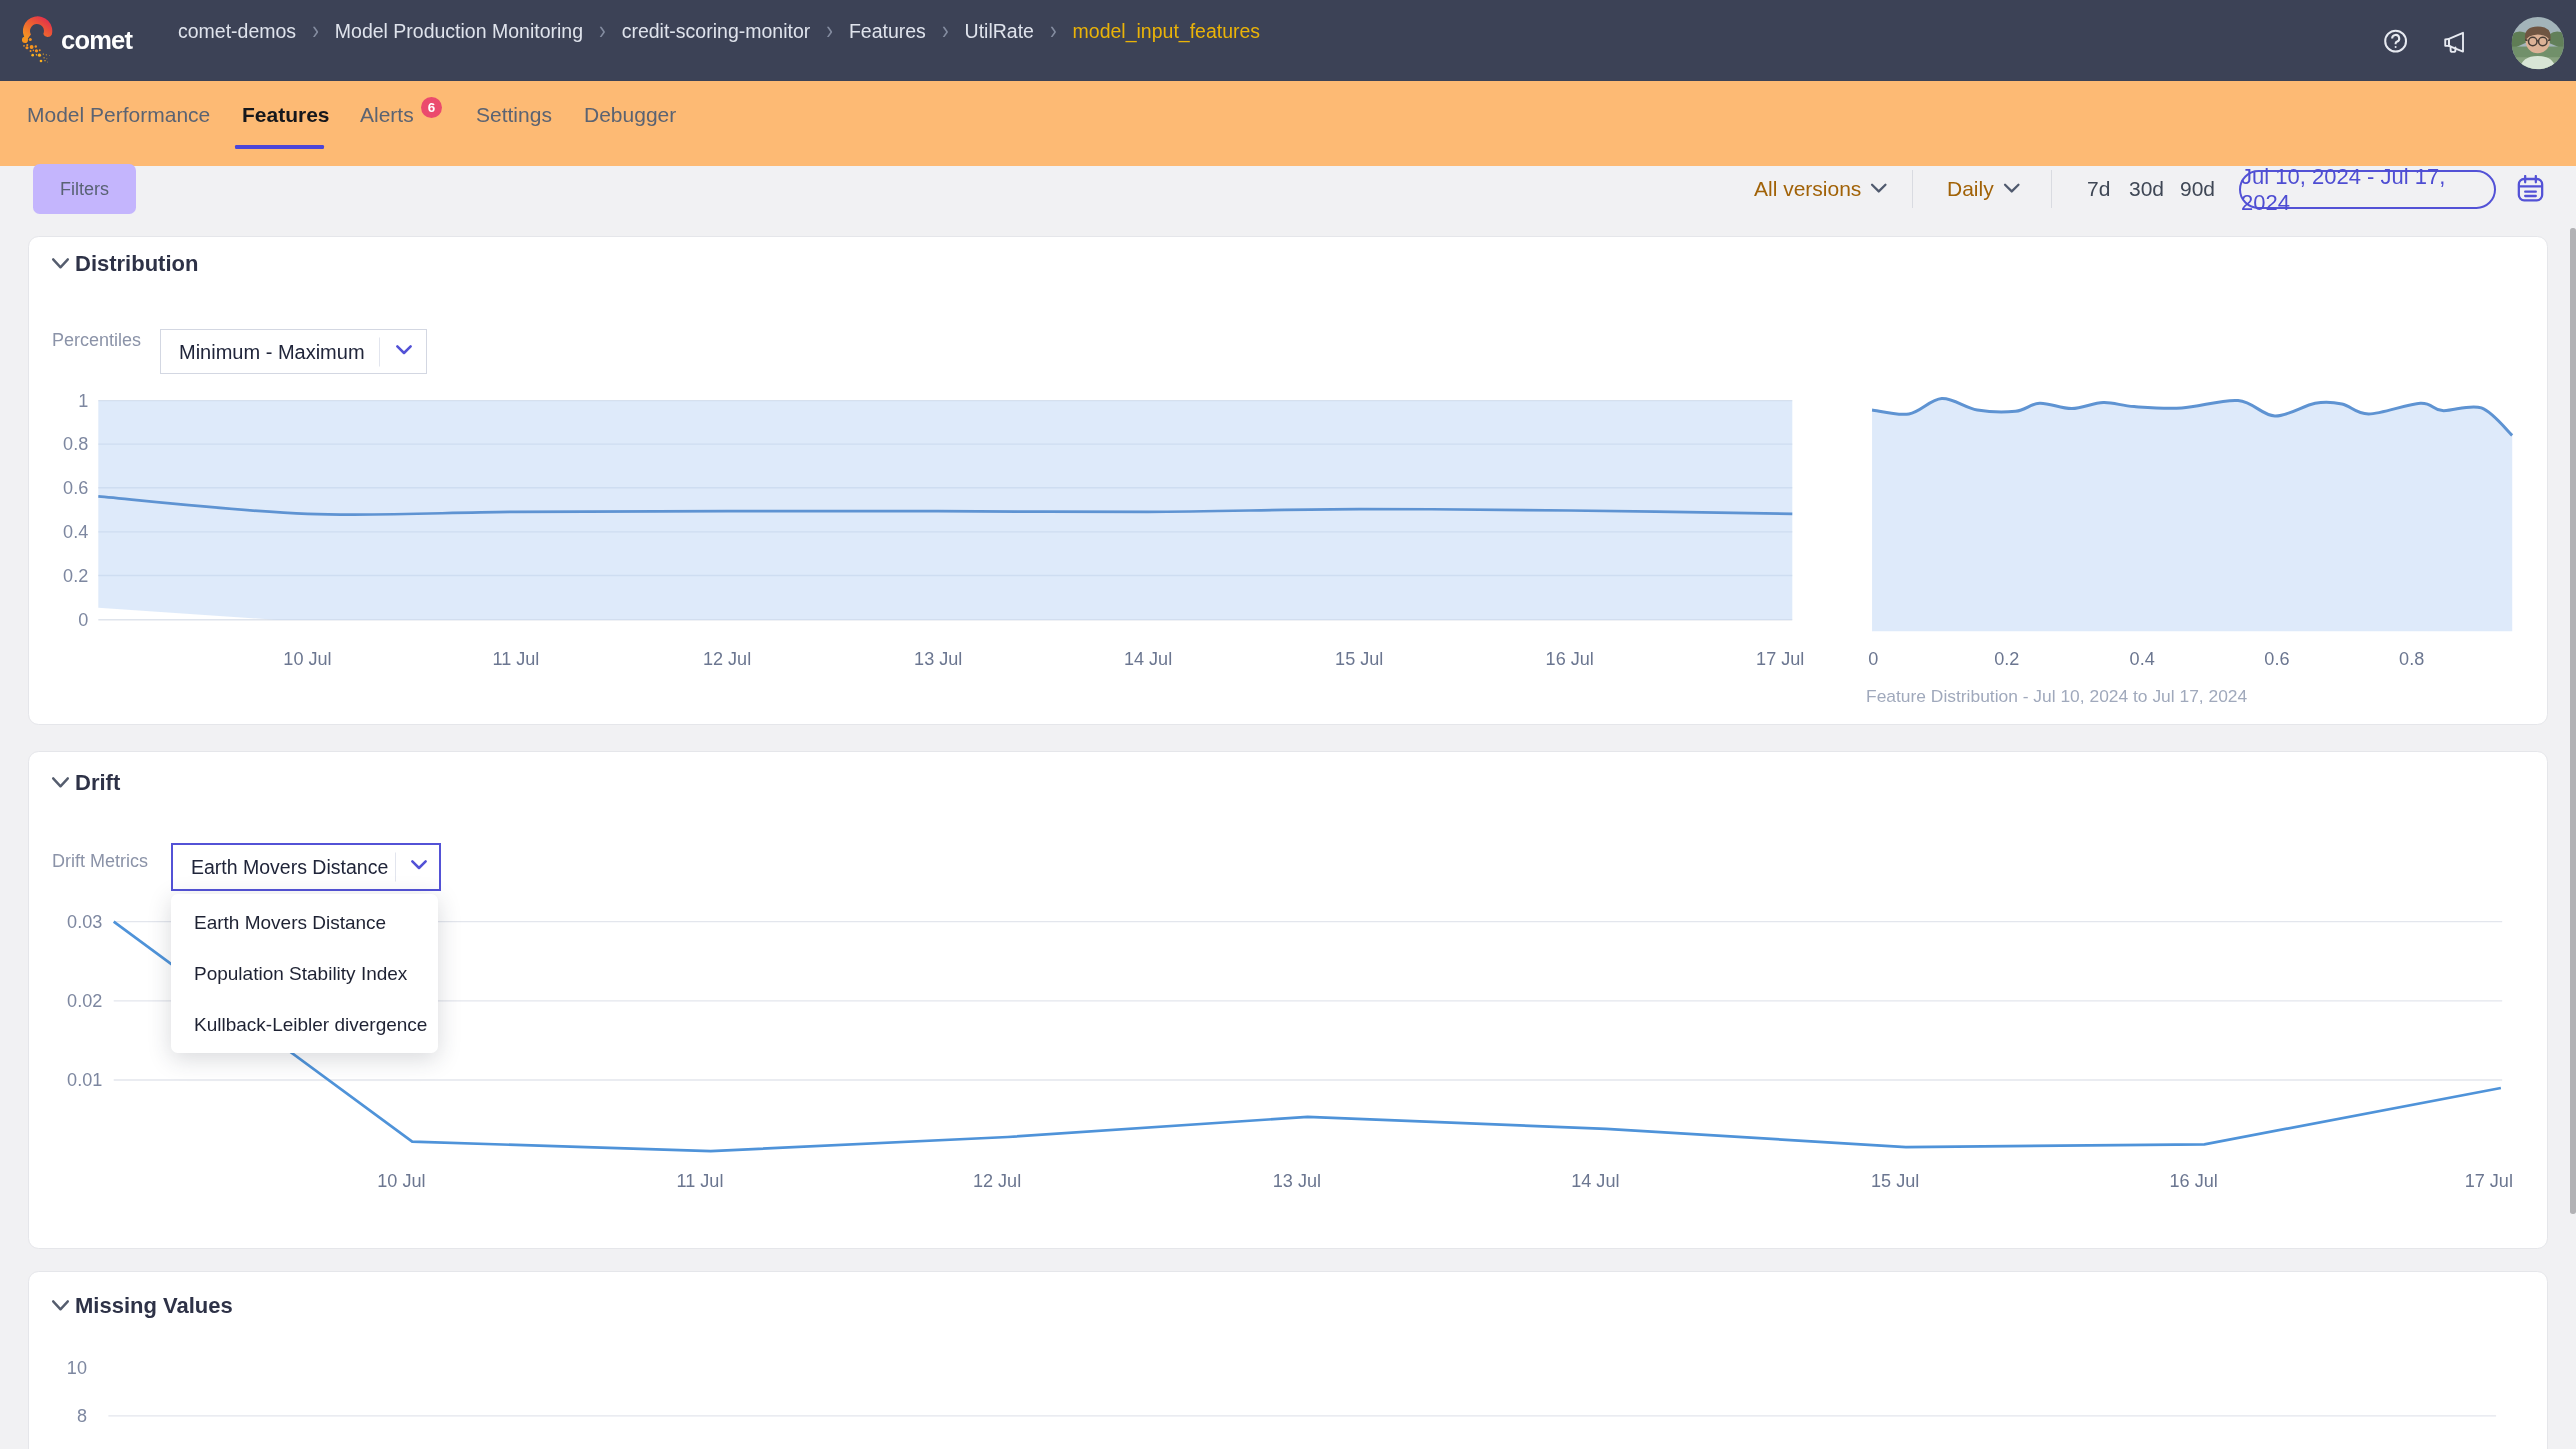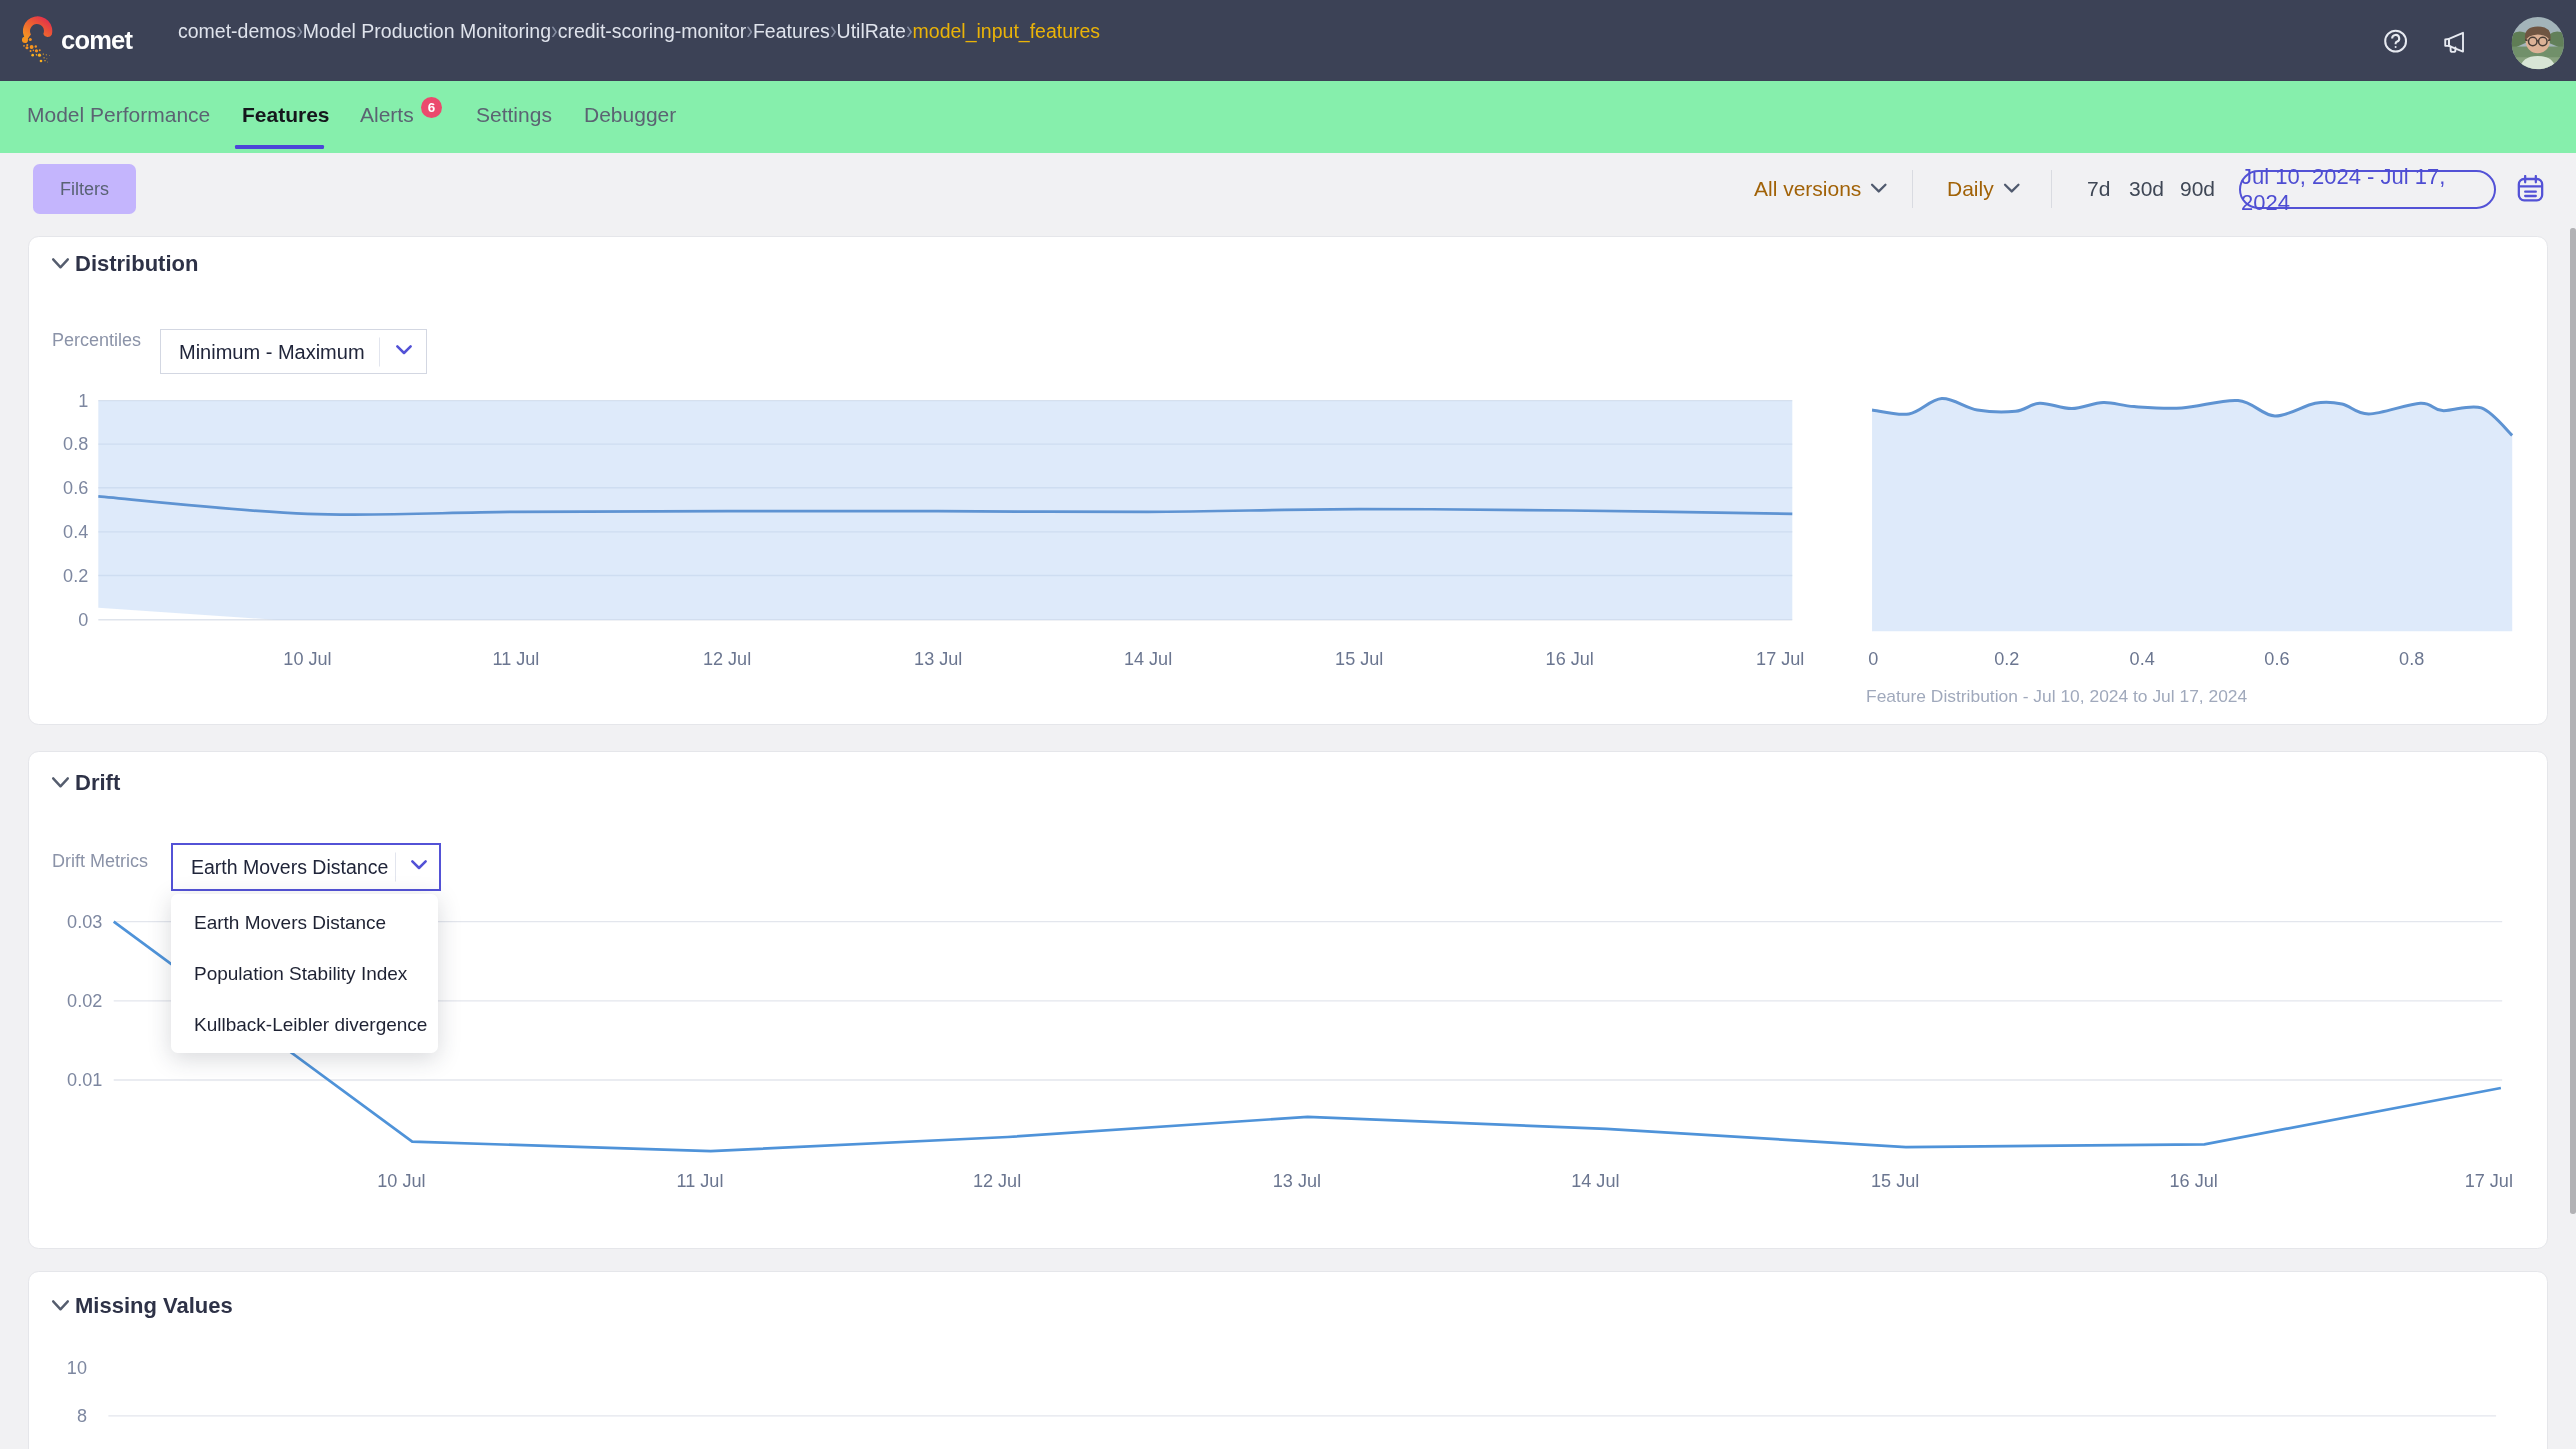--- a/index.html
+++ b/index.html
@@ -1,25 +1,25 @@
 <!DOCTYPE html>
 <html style="font-size:10.7px"><head>
 <meta charset="utf-8">
 <style>
 *{margin:0;padding:0;box-sizing:border-box}
 html,body{width:2576px;height:1449px;overflow:hidden}
 #page{position:relative;width:2576px;height:1449px;background:#f1f1f3;font-family:"Liberation Sans",sans-serif;overflow:hidden}
 #nav{position:absolute;left:0;top:0;width:2576px;height:81px;background:#3c4256}
 #logo{position:absolute;left:22px;top:14.8px}
 #wordmark{position:absolute;left:61px;top:0;height:81px;line-height:80px;color:#fff;font-size:25.5px;font-weight:700;letter-spacing:-0.8px}
-#crumbs{position:absolute;left:178px;top:0;height:63px;display:flex;align-items:center;font-size:19.5px;color:#dfe3ec}
+#crumbs{position:absolute;left:178px;top:0;height:63px;display:flex;align-items:center;gap:16px;font-size:19.5px;color:#dfe3ec}
 #crumbs .sep{color:#848ca0;font-size:20px;transform:scaleY(1.25) translateY(-0.7px);font-weight:400}
 #crumbs .last{color:#eab308}
 #navicons{position:absolute;top:0;right:0;height:81px}
-#tabs{position:absolute;left:0;top:81px;width:2576px;height:72px;background:#86efac}
+#tabs{position:absolute;left:0;top:81px;width:2576px;height:85px;background:#fdba74}
 .tab{position:absolute;top:0;height:68px;line-height:68px;font-size:21px;color:#5b6372}
 .tab.active{color:#15171c;font-weight:700}
 #tabline{position:absolute;left:235px;top:145px;width:89px;height:4px;background:#4c45d8;border-radius:1.3px}
 #badge{position:absolute;left:421px;top:97px;width:21px;height:21px;border-radius:50%;background:#eb4a6d;color:#fff;font-size:13.4px;font-weight:700;text-align:center;line-height:21px}
 #filtersbtn{position:absolute;left:33px;top:164px;width:103px;height:50px;background:#c4b5fd;border-radius:6.7px;color:#596274;font-size:18px;text-align:center;line-height:50px}
 .ctl{position:absolute;top:189px;transform:translateY(-50%);font-size:21px;color:#a16207;white-space:nowrap}
 .ctl.b{font-weight:400;color:#3f4755}
 .vdiv{position:absolute;top:170px;width:1.3px;height:38px;background:#d9dbe1}
 #datepill{position:absolute;left:2239px;top:170px;width:257px;height:39px;border:2px solid #5352d6;border-radius:19.5px;color:#4e4dd2;font-size:22px;font-weight:500;display:flex;align-items:center;justify-content:center}
 .card{position:absolute;left:28px;width:2520px;background:#fff;border:1.3px solid #e5e6ea;border-radius:10.7px}

